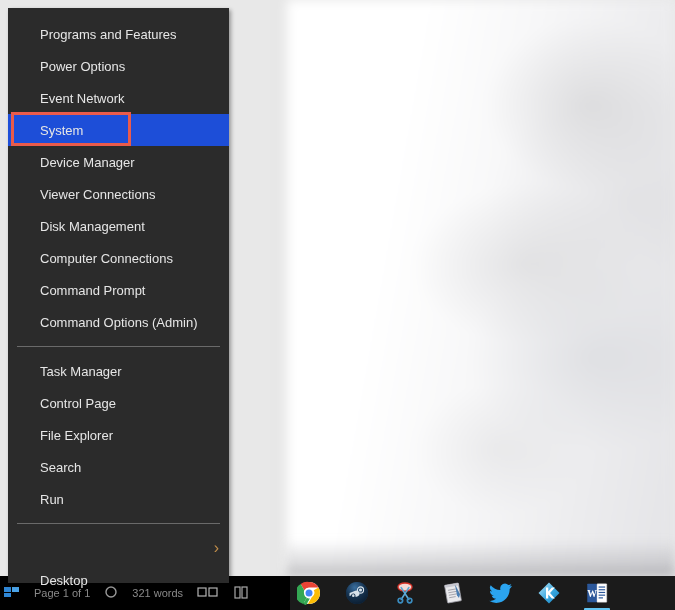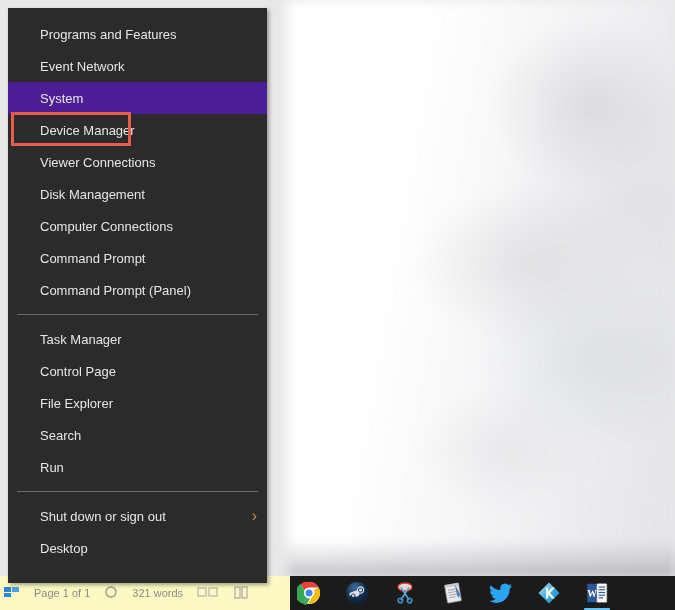--- a/index.html
+++ b/index.html
@@ -64,21 +64,21 @@
     height: 34px;
     background: #1b1b1b;
   }
   
   #word-status-bar {
     position: absolute;
     left: 0;
     bottom: 0;
     width: 290px;
     height: 34px;
-    background: #fef9c3;
+    background: #000000;
     color: #8a8a8a;
     font-size: 11px;
     display: flex;
     align-items: center;
     gap: 14px;
     padding-left: 4px;
     box-sizing: border-box;
     overflow: hidden;
   }
   #word-status-bar .wsb-text { white-space: nowrap; }
@@ -109,41 +109,41 @@
     height: 3px;
     background: #62c4f2;
     border-radius: 1px;
   }
 
   
   #win-x-menu {
     position: absolute;
     left: 8px;
     top: 8px;
-    width: 259px;
+    width: 221px;
     height: 575px;
     background: #2b2b2b;
     box-shadow: 2px 2px 4px rgba(0,0,0,0.35);
     box-sizing: border-box;
   }
   .menu-group { display: block; }
   .menu-item {
     position: relative;
     height: 32px;
     display: flex;
     align-items: center;
     padding-left: 32px;
     padding-right: 12px;
     color: #e6e6e6;
     font-size: 13px;
     box-sizing: border-box;
     white-space: nowrap;
   }
   .menu-item.highlighted {
-    background: #4c1d95;
+    background: #1d4ed8;
   }
   .menu-item .chevron {
     position: absolute;
     right: 10px;
     top: 50%;
     transform: translateY(-50%);
     color: #c08d4a;
     font-size: 16px;
     line-height: 1;
   }
@@ -310,20 +310,23 @@
 
 <div id="win-x-menu">
 
   <div id="menu-top-pad"></div>
 
   <div class="menu-group">
     <div class="menu-item">
       <span>Programs and Features</span>
     </div>
     <div class="menu-item">
+      <span>Power Options</span>
+    </div>
+    <div class="menu-item">
       <span>Event Network</span>
     </div>
     <div class="menu-item highlighted">
       <span>System</span>
     </div>
     <div class="menu-item">
       <span>Device Manager</span>
     </div>
     <div class="menu-item">
       <span>Viewer Connections</span>
@@ -331,21 +334,21 @@
     <div class="menu-item">
       <span>Disk Management</span>
     </div>
     <div class="menu-item">
       <span>Computer Connections</span>
     </div>
     <div class="menu-item">
       <span>Command Prompt</span>
     </div>
     <div class="menu-item">
-      <span>Command Prompt (Panel)</span>
+      <span>Command Options (Admin)</span>
     </div>
   </div>
 
   <div class="menu-sep"></div>
 
   <div class="menu-group">
     <div class="menu-item">
       <span>Task Manager</span>
     </div>
     <div class="menu-item">
@@ -359,21 +362,20 @@
     </div>
     <div class="menu-item">
       <span>Run</span>
     </div>
   </div>
 
   <div class="menu-sep"></div>
 
   <div class="menu-group">
     <div class="menu-item">
-      <span>Shut down or sign out</span>
       <span class="chevron">›</span>
     </div>
     <div class="menu-item">
       <span>Desktop</span>
     </div>
   </div>
 
 </div>
 
 <div id="system-annotation"></div>

